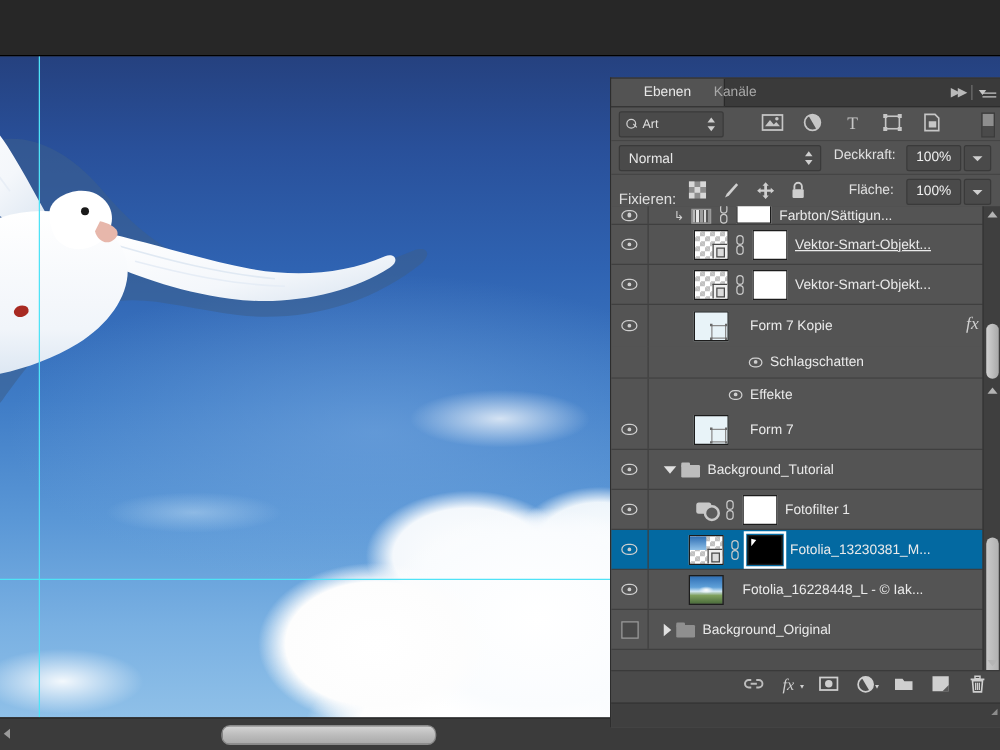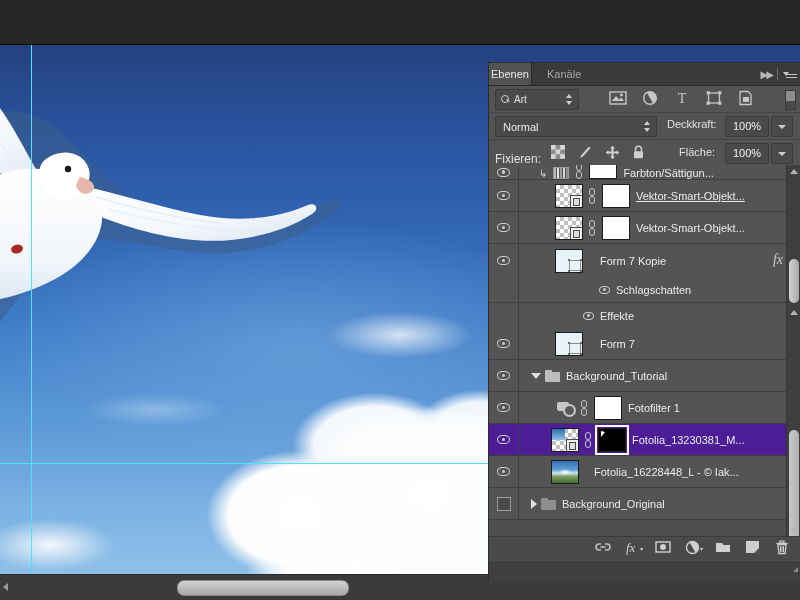--- a/index.html
+++ b/index.html
@@ -112,21 +112,21 @@
     font-size: 11px;
   }
   
   #panel-tabs {
     position: relative; height: 22px;
     background: #3a3a3a;
     border-bottom: 1px solid #2a2a2a;
   }
   .ptab {
     position: absolute; top: 0; height: 22px; line-height: 22px;
-    padding: 0 2px;
+    padding: 0 26px;
     font-size: 11px;
     color: #a8a8a8;
     cursor: default;
   }
   .ptab.active {
     background: #535353;
     color: #e8e8e8;
     border-right: 1px solid #2a2a2a;
   }
   #tab-ebenen { left: 0; }
@@ -237,21 +237,21 @@
     background: #4f4f4f;
     overflow: hidden;
   }
   .layer-row {
     position: relative;
     height: 31px;
     border-bottom: 1px solid #3f3f3f;
     display: flex; align-items: center;
     background: #545454;
   }
-  .layer-row.selected { background: #4c1d95; }
+  .layer-row.selected { background: #0369a1; }
   .layer-row.partial { height: 14px; align-items: flex-end; }
   .eye-cell {
     width: 29px; height: 100%;
     border-right: 1px solid #3f3f3f;
     display: flex; align-items: center; justify-content: center;
     flex: none;
   }
   .eye {
     position: relative; width: 13px; height: 9px;
   }

